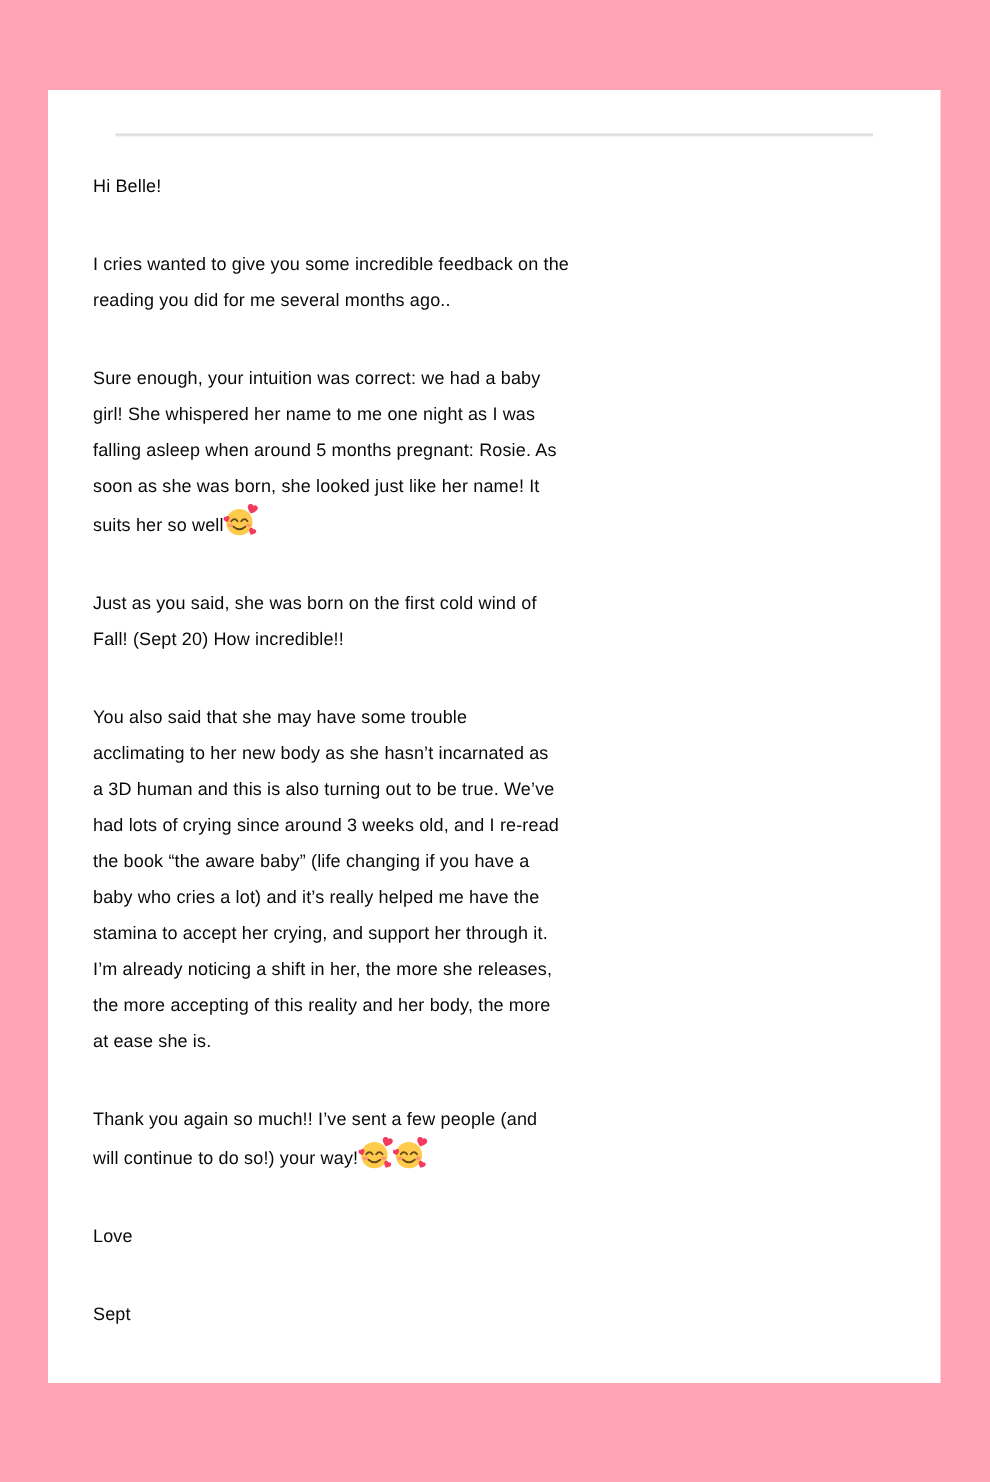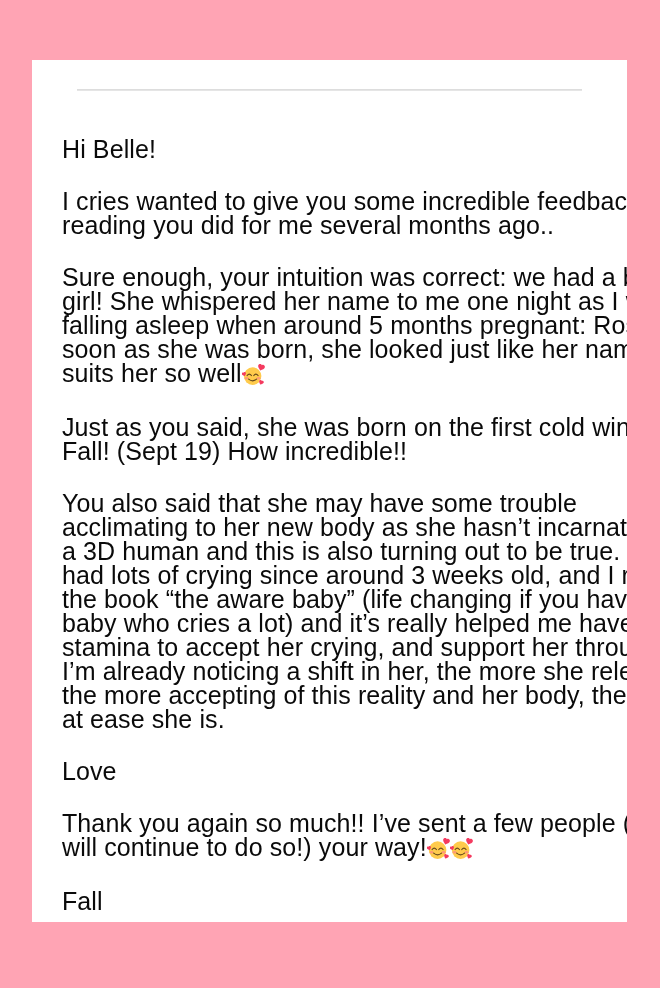--- a/index.html
+++ b/index.html
@@ -26,24 +26,24 @@
     height: 862px;
     background: var(--card-white, #ffffff);
     overflow: hidden;
   }
   .divider {
     margin: 29px 45px 0 45px;
     height: 2px;
     background: linear-gradient(to bottom, var(--divider-gray, #d9d9d9), #e9e9e9);
   }
   .letter {
-    margin-top: 46px;
+    margin-top: 21px;
     padding: 0 28px 0 30px;
     color: var(--text-black, #0a0a0a);
-    font-size: 25px;
+    font-size: 12px;
     line-height: 24px;
     letter-spacing: 0.1px;
   }
   .para {
     margin: 0 0 28px 0;
     white-space: pre;          
   }
   .emoji {
     display: inline-block;
     line-height: 0;
@@ -75,32 +75,31 @@
               <path d="M8.5 19 Q12 14.5 15.5 19" stroke="#65471b" stroke-width="2" fill="none" stroke-linecap="round"></path>
               <path d="M19.5 19 Q23 14.5 26.5 19" stroke="#65471b" stroke-width="2" fill="none" stroke-linecap="round"></path>
               <path d="M11 25 Q17.5 30.5 24 25" stroke="#65471b" stroke-width="2" fill="none" stroke-linecap="round"></path>
               <g fill="#f43a5f">
                 <path d="M5 8.8 C2.2 6.5 0.3 4.9 0.3 2.9 C0.3 1.3 1.5 0.2 2.9 0.2 C3.7 0.2 4.5 0.6 5 1.3 C5.5 0.6 6.3 0.2 7.1 0.2 C8.5 0.2 9.7 1.3 9.7 2.9 C9.7 4.9 7.8 6.5 5 8.8 Z" transform="translate(26 0) rotate(18 5 4.5) scale(1.2)"></path>
                 <path d="M5 8.8 C2.2 6.5 0.3 4.9 0.3 2.9 C0.3 1.3 1.5 0.2 2.9 0.2 C3.7 0.2 4.5 0.6 5 1.3 C5.5 0.6 6.3 0.2 7.1 0.2 C8.5 0.2 9.7 1.3 9.7 2.9 C9.7 4.9 7.8 6.5 5 8.8 Z" transform="translate(0 13) rotate(-18 5 4.5) scale(0.75)"></path>
                 <path d="M5 8.8 C2.2 6.5 0.3 4.9 0.3 2.9 C0.3 1.3 1.5 0.2 2.9 0.2 C3.7 0.2 4.5 0.6 5 1.3 C5.5 0.6 6.3 0.2 7.1 0.2 C8.5 0.2 9.7 1.3 9.7 2.9 C9.7 4.9 7.8 6.5 5 8.8 Z" transform="translate(27 27) rotate(25 5 4.5) scale(0.85)"></path>
               </g>
             </svg></span></p>
         <p class="para">Just as you said, she was born on the first cold wind of
-Fall! (Sept 19) How incredible!!</p>
+Fall! (Sept 20) How incredible!!</p>
         <p class="para">You also said that she may have some trouble
 acclimating to her new body as she hasn’t incarnated as
 a 3D human and this is also turning out to be true. We’ve
 had lots of crying since around 3 weeks old, and I re-read
 the book “the aware baby” (life changing if you have a
 baby who cries a lot) and it’s really helped me have the
 stamina to accept her crying, and support her through it.
 I’m already noticing a shift in her, the more she releases,
 the more accepting of this reality and her body, the more
 at ease she is.</p>
-        <p class="para">Love</p>
         <p class="para">Thank you again so much!! I’ve sent a few people (and
 will continue to do so!) your way!<span class="emoji"><svg viewBox="0 0 38 38" aria-hidden="true">
               <circle cx="17.5" cy="20" r="14.5" fill="#ffcb4c"></circle>
               <ellipse cx="7.5" cy="23.5" rx="3" ry="2" fill="#ff8a80" opacity="0.75"></ellipse>
               <ellipse cx="27.5" cy="23.5" rx="3" ry="2" fill="#ff8a80" opacity="0.75"></ellipse>
               <path d="M8.5 19 Q12 14.5 15.5 19" stroke="#65471b" stroke-width="2" fill="none" stroke-linecap="round"></path>
               <path d="M19.5 19 Q23 14.5 26.5 19" stroke="#65471b" stroke-width="2" fill="none" stroke-linecap="round"></path>
               <path d="M11 25 Q17.5 30.5 24 25" stroke="#65471b" stroke-width="2" fill="none" stroke-linecap="round"></path>
               <g fill="#f43a5f">
                 <path d="M5 8.8 C2.2 6.5 0.3 4.9 0.3 2.9 C0.3 1.3 1.5 0.2 2.9 0.2 C3.7 0.2 4.5 0.6 5 1.3 C5.5 0.6 6.3 0.2 7.1 0.2 C8.5 0.2 9.7 1.3 9.7 2.9 C9.7 4.9 7.8 6.5 5 8.8 Z" transform="translate(26 0) rotate(18 5 4.5) scale(1.2)"></path>
@@ -113,16 +112,17 @@
               <ellipse cx="27.5" cy="23.5" rx="3" ry="2" fill="#ff8a80" opacity="0.75"></ellipse>
               <path d="M8.5 19 Q12 14.5 15.5 19" stroke="#65471b" stroke-width="2" fill="none" stroke-linecap="round"></path>
               <path d="M19.5 19 Q23 14.5 26.5 19" stroke="#65471b" stroke-width="2" fill="none" stroke-linecap="round"></path>
               <path d="M11 25 Q17.5 30.5 24 25" stroke="#65471b" stroke-width="2" fill="none" stroke-linecap="round"></path>
               <g fill="#f43a5f">
                 <path d="M5 8.8 C2.2 6.5 0.3 4.9 0.3 2.9 C0.3 1.3 1.5 0.2 2.9 0.2 C3.7 0.2 4.5 0.6 5 1.3 C5.5 0.6 6.3 0.2 7.1 0.2 C8.5 0.2 9.7 1.3 9.7 2.9 C9.7 4.9 7.8 6.5 5 8.8 Z" transform="translate(26 0) rotate(18 5 4.5) scale(1.2)"></path>
                 <path d="M5 8.8 C2.2 6.5 0.3 4.9 0.3 2.9 C0.3 1.3 1.5 0.2 2.9 0.2 C3.7 0.2 4.5 0.6 5 1.3 C5.5 0.6 6.3 0.2 7.1 0.2 C8.5 0.2 9.7 1.3 9.7 2.9 C9.7 4.9 7.8 6.5 5 8.8 Z" transform="translate(0 13) rotate(-18 5 4.5) scale(0.75)"></path>
                 <path d="M5 8.8 C2.2 6.5 0.3 4.9 0.3 2.9 C0.3 1.3 1.5 0.2 2.9 0.2 C3.7 0.2 4.5 0.6 5 1.3 C5.5 0.6 6.3 0.2 7.1 0.2 C8.5 0.2 9.7 1.3 9.7 2.9 C9.7 4.9 7.8 6.5 5 8.8 Z" transform="translate(27 27) rotate(25 5 4.5) scale(0.85)"></path>
               </g>
             </svg></span></p>
-        <p class="para">Fall</p>
+        <p class="para">Love</p>
+        <p class="para">Sept</p>
       </div>
   </div>
 </div>
 
 </body></html>

